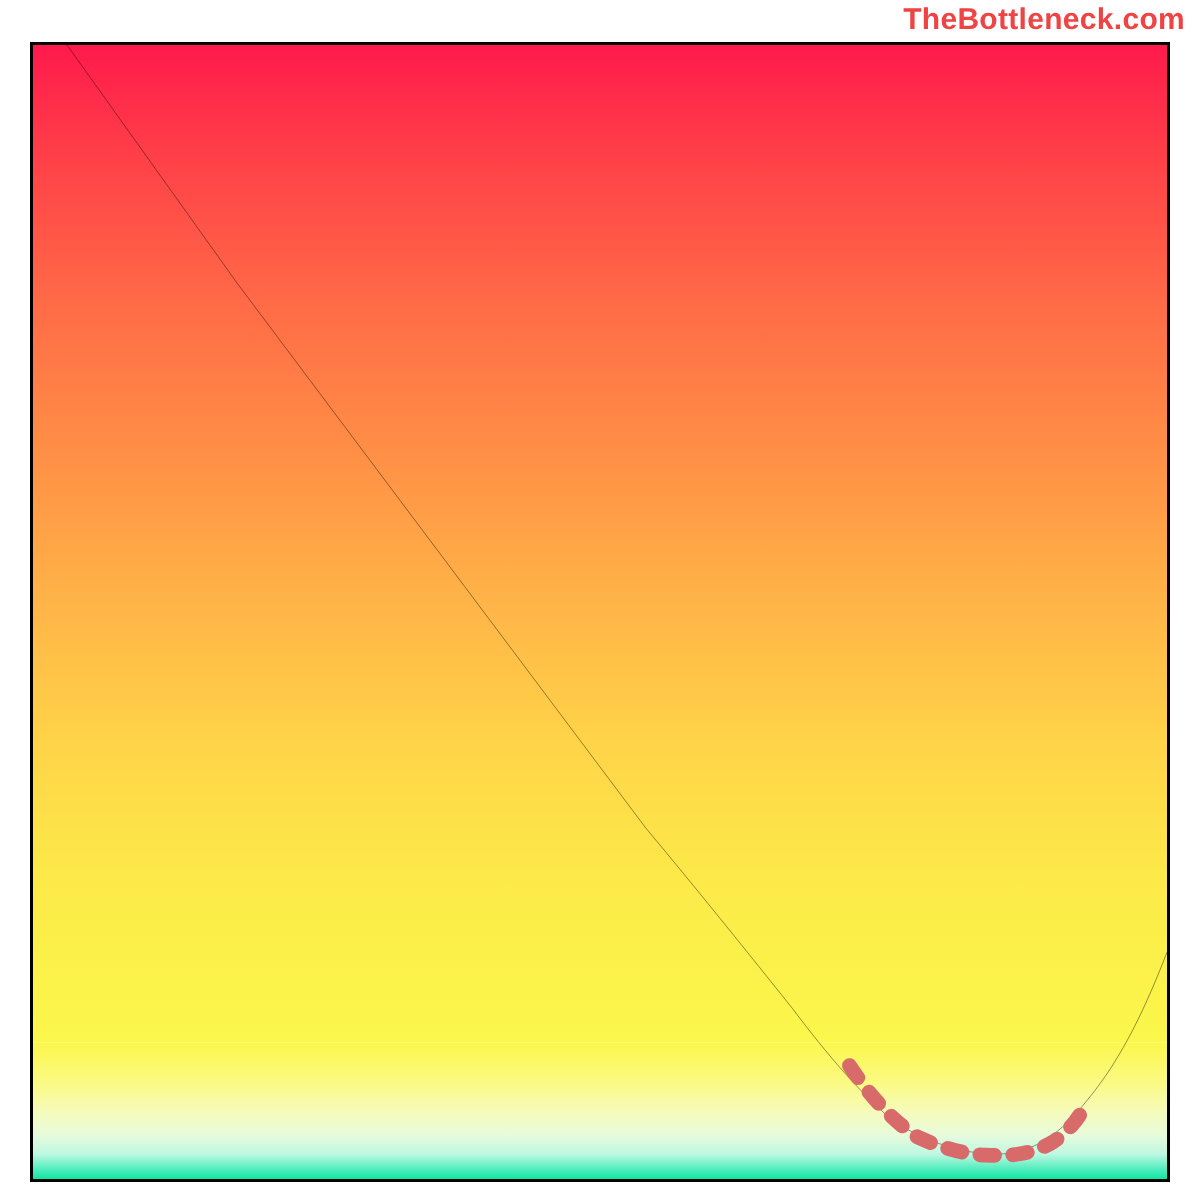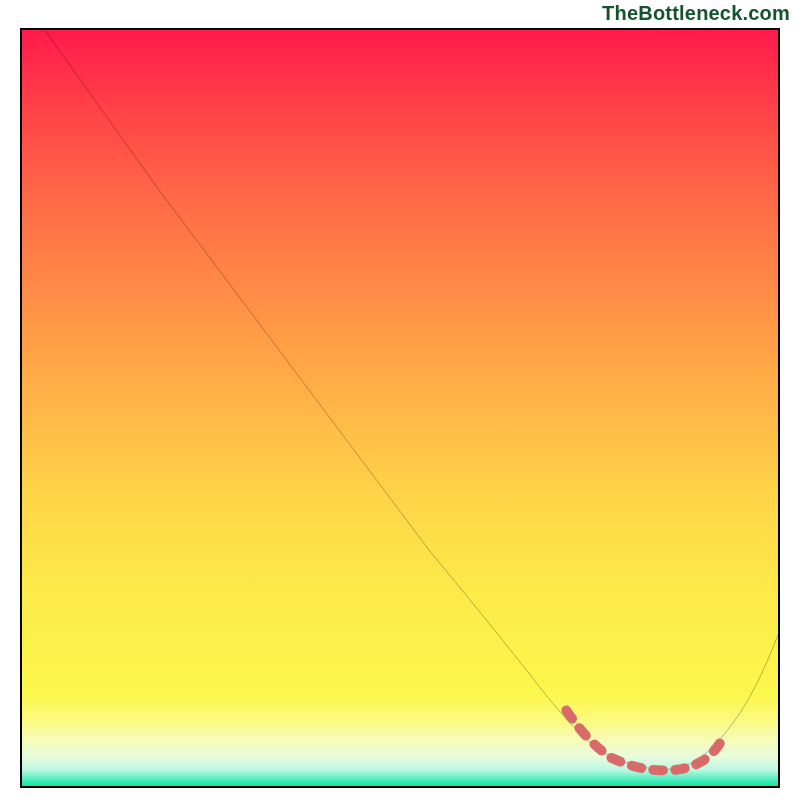--- a/index.html
+++ b/index.html
@@ -15,21 +15,21 @@
     position: relative;
     width: 800px;
     height: 800px;
   }
   .attribution {
     position: absolute;
     top: 2px;
     right: 10px;
     font-size: 20px;
     font-weight: 600;
-    color: #14532d;
+    color: #ef4444;
     letter-spacing: 0.2px;
   }
   .plot {
     position: absolute;
     left: 20px;
     top: 28px;
     width: 760px;
     height: 760px;
     border: 2px solid #000;
     box-sizing: border-box;

